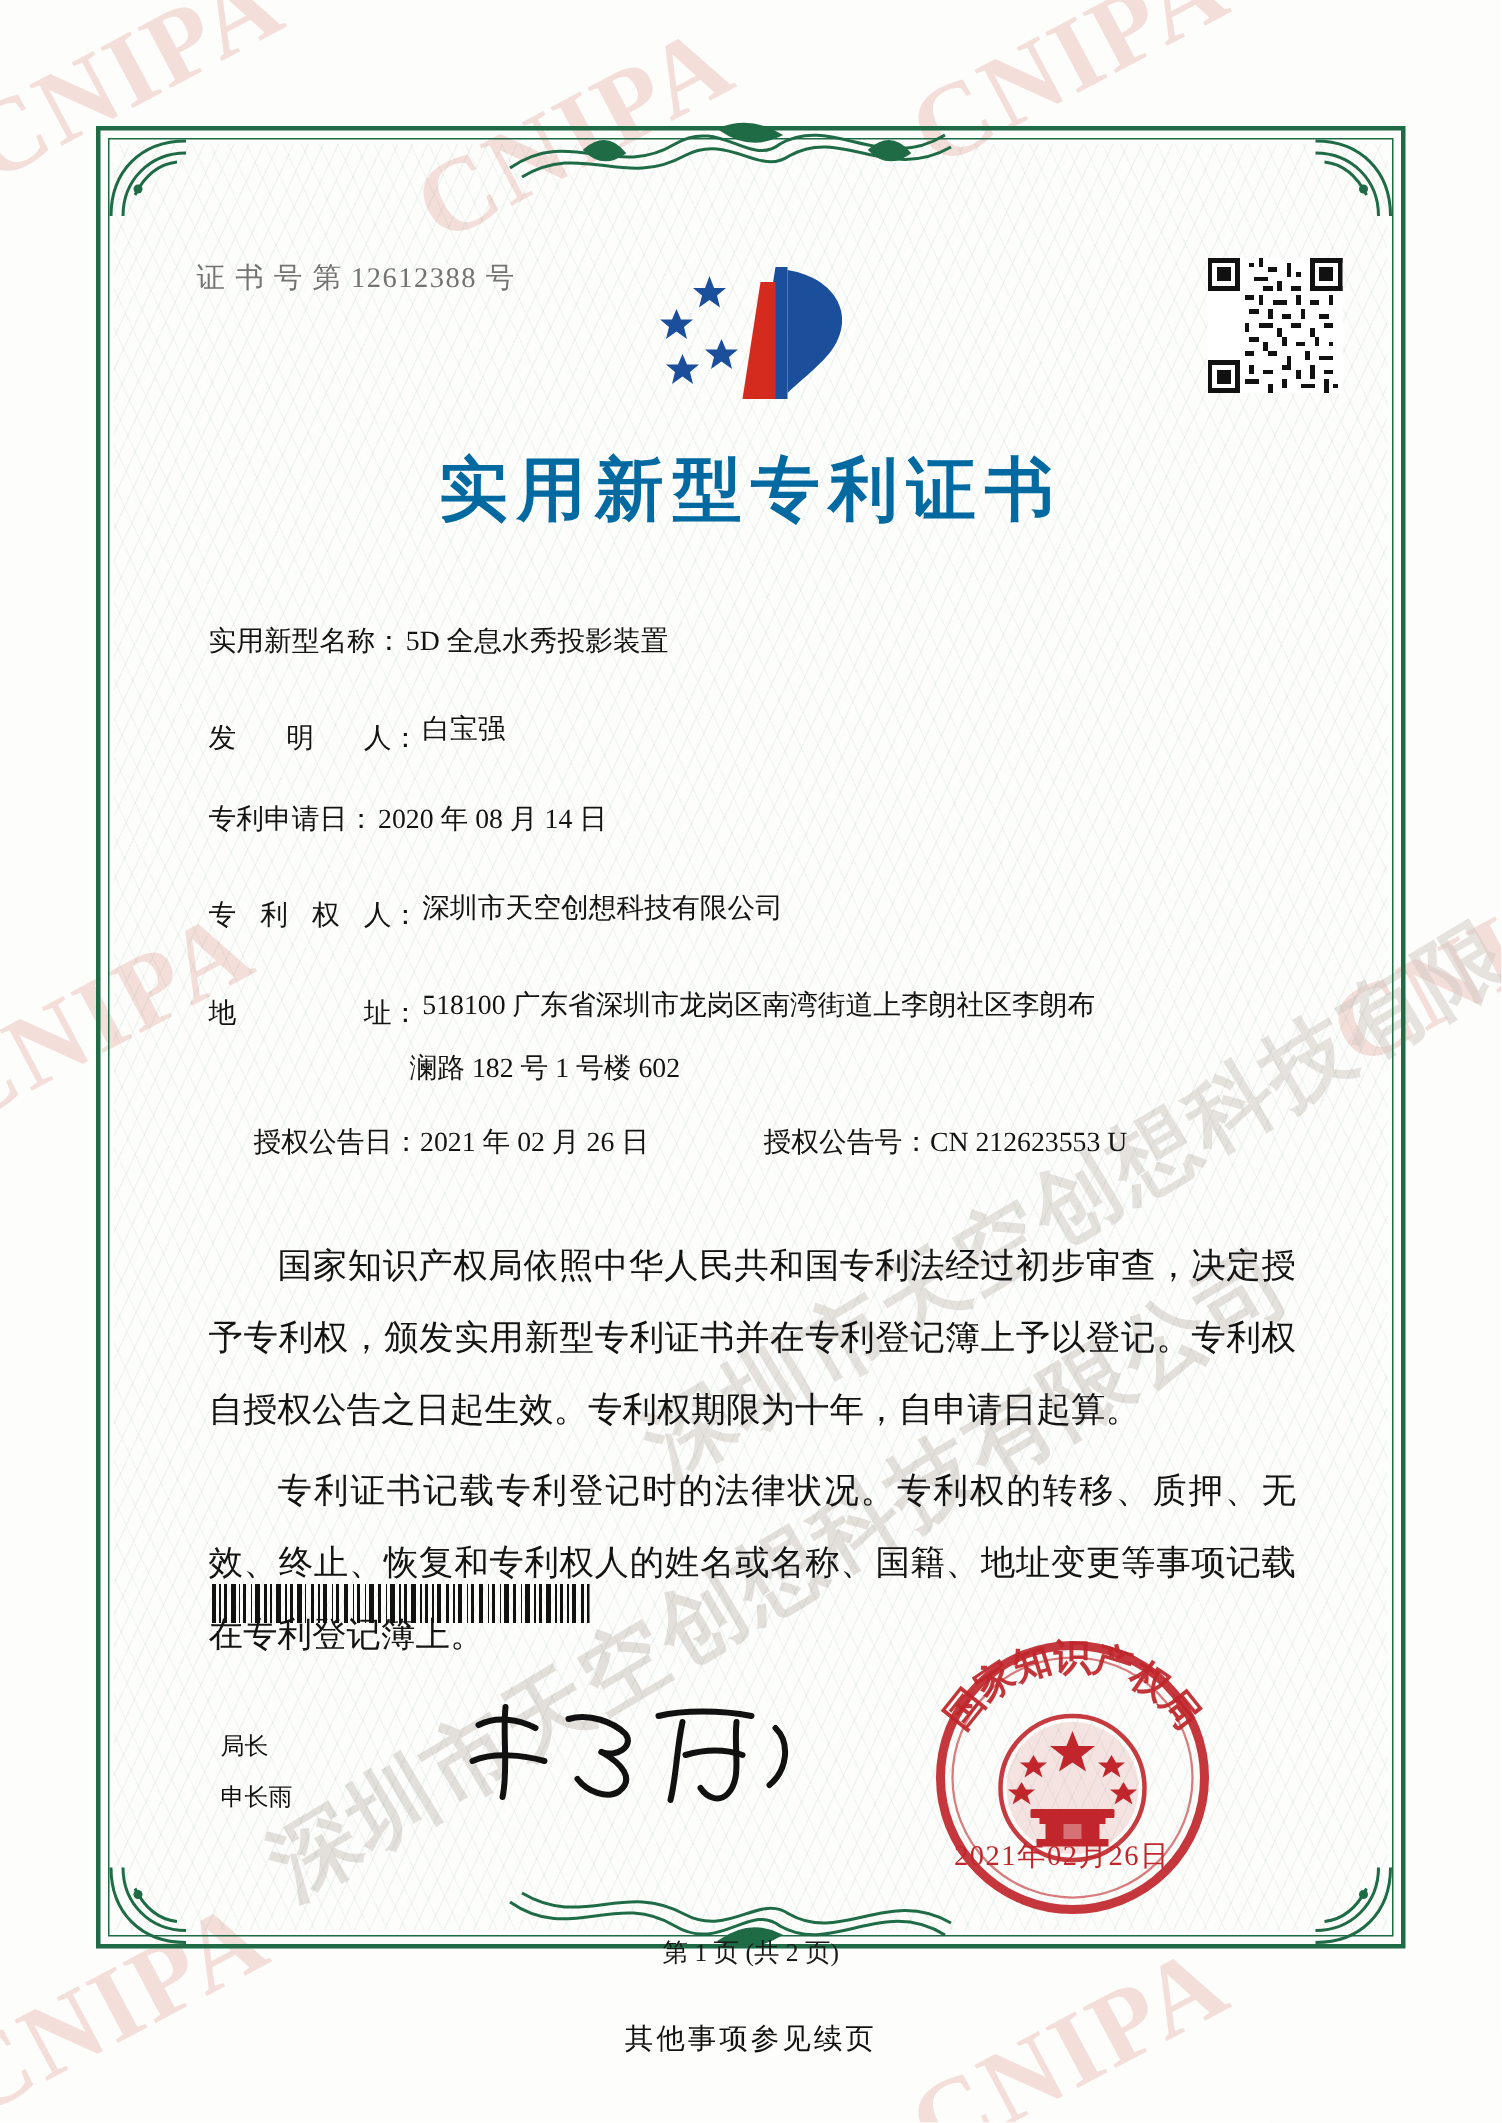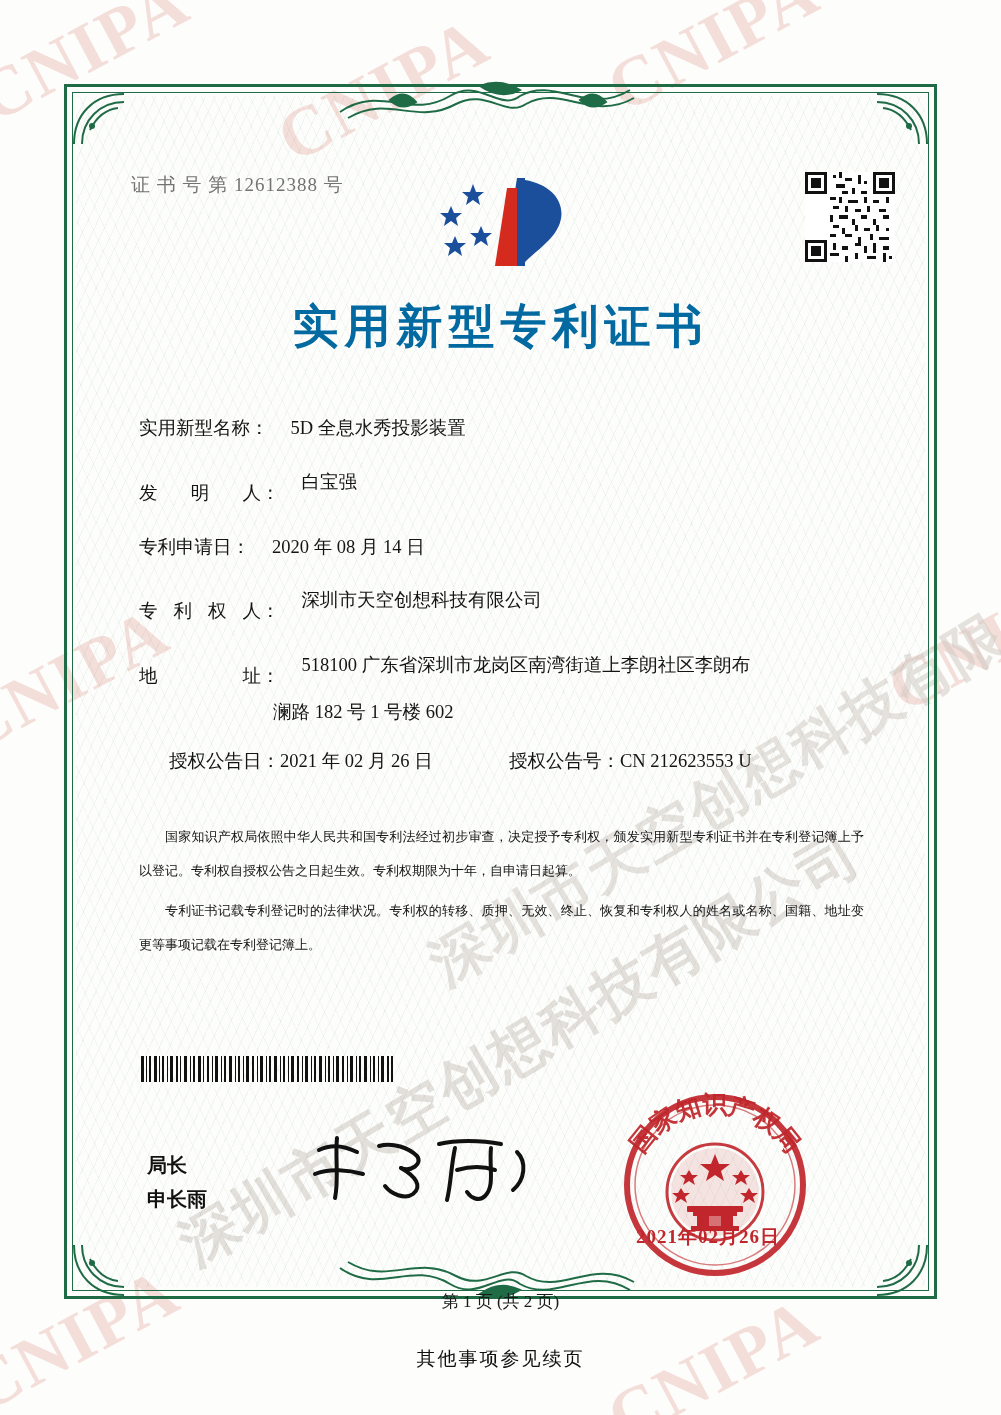--- a/index.html
+++ b/index.html
@@ -140,24 +140,23 @@
   .fields {
     position: absolute;
     left: 139px;
     top: 415px;
     width: 760px;
     font-size: 18.5px;
     color: #141414;
   }
   .frow {
     display: flex;
-    align-items: flex-start;
+    align-items: center;
     margin-bottom: 26px;
     line-height: 1.5;
-    gap: 20px;
   }
   .flabel {
     flex: 0 0 auto;
     white-space: nowrap;
   }
   .fvalue {
     flex: 1 1 auto;
     padding-left: 2px;
   }
   .lbl-spread {
@@ -184,22 +183,22 @@
   }
   .grant-left { width: 340px; }
   .grant-right { }
 
   
   .paras {
     position: absolute;
     left: 139px;
     top: 820px;
     width: 725px;
-    font-size: 13px;
-    line-height: 34px;
+    font-size: 23px;
+    line-height: 48px;
     color: #141414;
     text-align: justify;
   }
   .paras p {
     margin: 0 0 6px 0;
     text-indent: 2em;
   }
 
   
   .barcode {
@@ -208,23 +207,23 @@
     top: 1056px;
     width: 252px;
     height: 26px;
   }
 
   
   .sig-label {
     position: absolute;
     left: 147px;
     top: 1148px;
-    font-size: 20px;
+    font-size: 16px;
     line-height: 34px;
-    font-weight: 700;
+    font-weight: 400;
     color: #111;
   }
   .sig-script {
     position: absolute;
     left: 305px;
     top: 1128px;
     width: 230px;
     height: 80px;
   }
 
@@ -236,21 +235,21 @@
     width: 222px;
     height: 222px;
   }
   .seal-date {
     position: absolute;
     left: 636px;
     top: 1224px;
     font-size: 19px;
     color: #c0262b;
     letter-spacing: 1px;
-    font-weight: 700;
+    font-weight: 400;
   }
 
   
   .page-num {
     position: absolute;
     left: 0; right: 0;
     top: 1290px;
     text-align: center;
     font-size: 17px;
     color: #1a1a1a;

